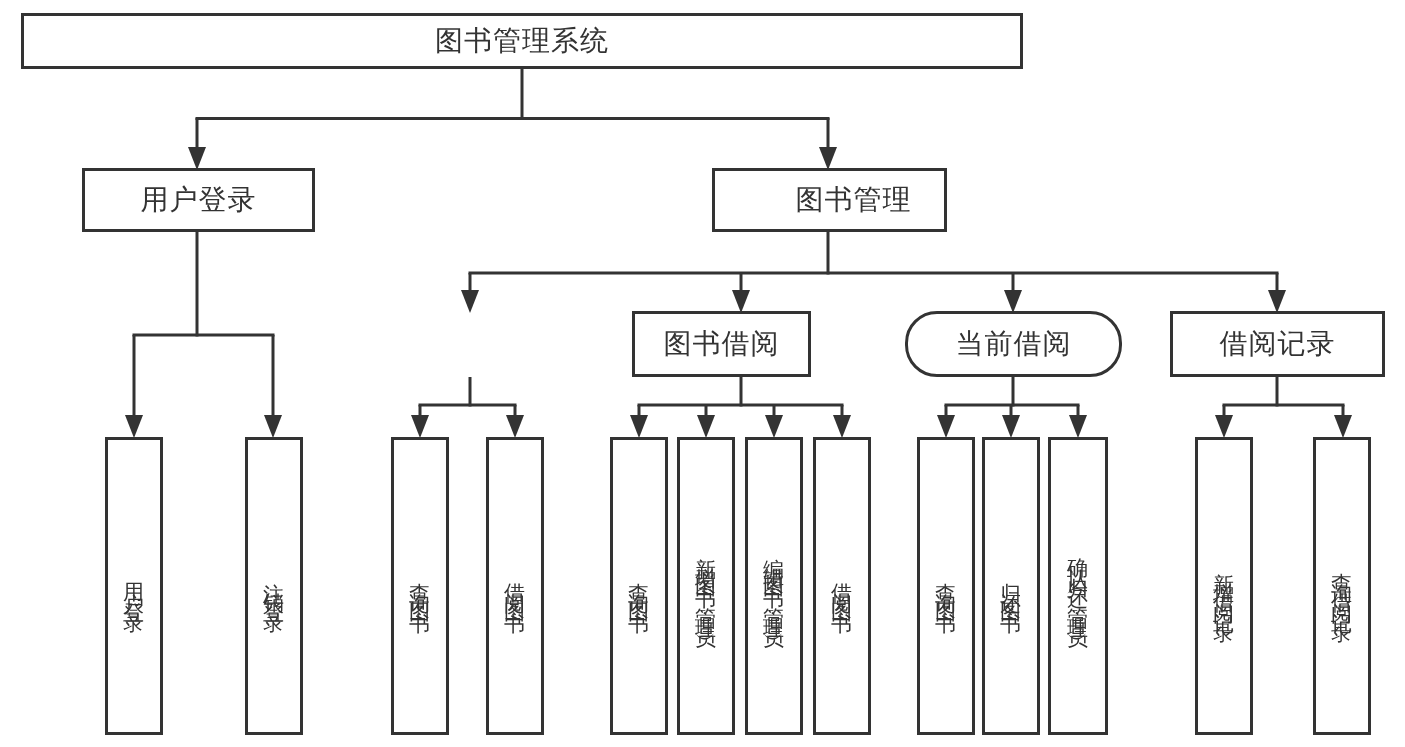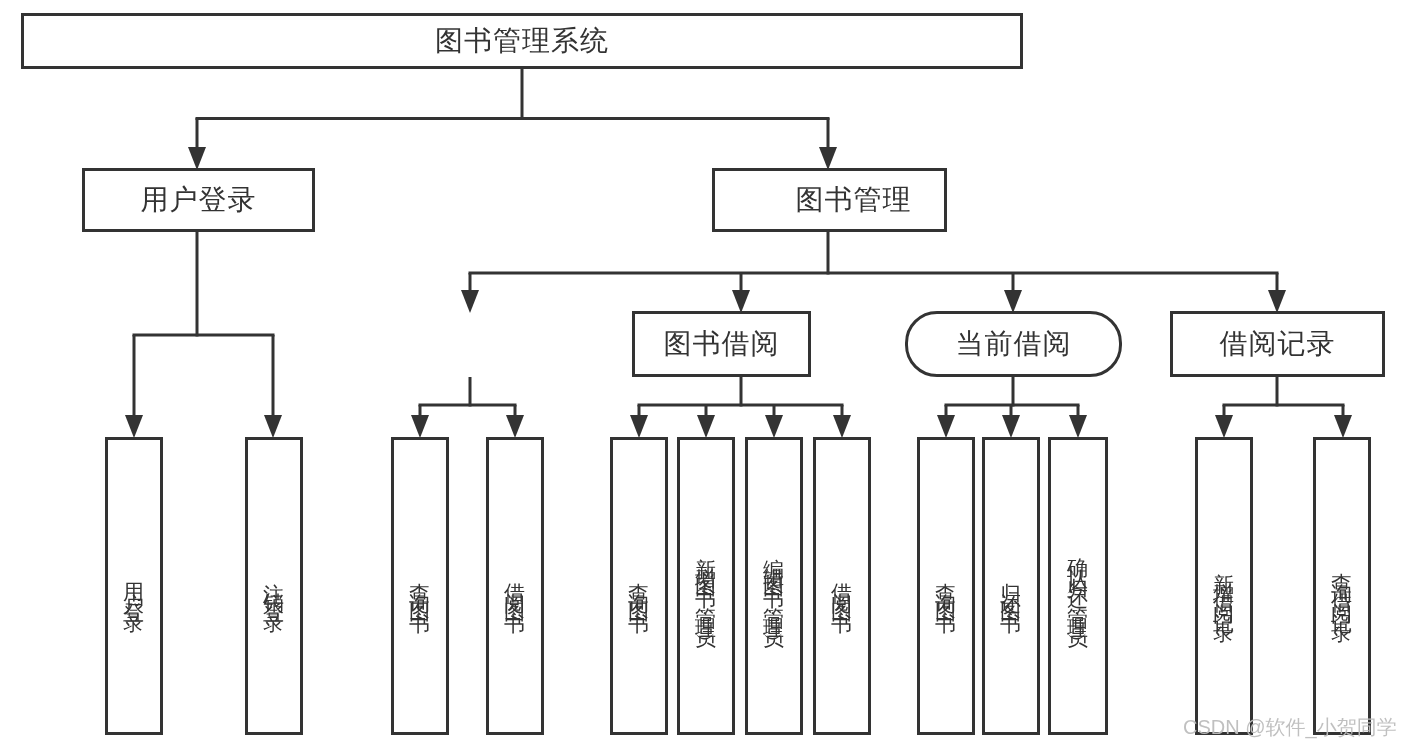--- a/index.html
+++ b/index.html
@@ -176,15 +176,14 @@
     <span>确认归还（管理员）</span>
   </div>
 
   <div class="box vbox" style="left:1195px;top:437px;width:58px;height:298px;">
     <span>新增借阅记录</span>
   </div>
   <div class="box vbox" style="left:1313px;top:437px;width:58px;height:298px;">
     <span>查询借阅记录</span>
   </div>
 
-  <div class="watermark">CSDN @软件_小贺同学</div>
 
 </div>
 
 </body></html>

